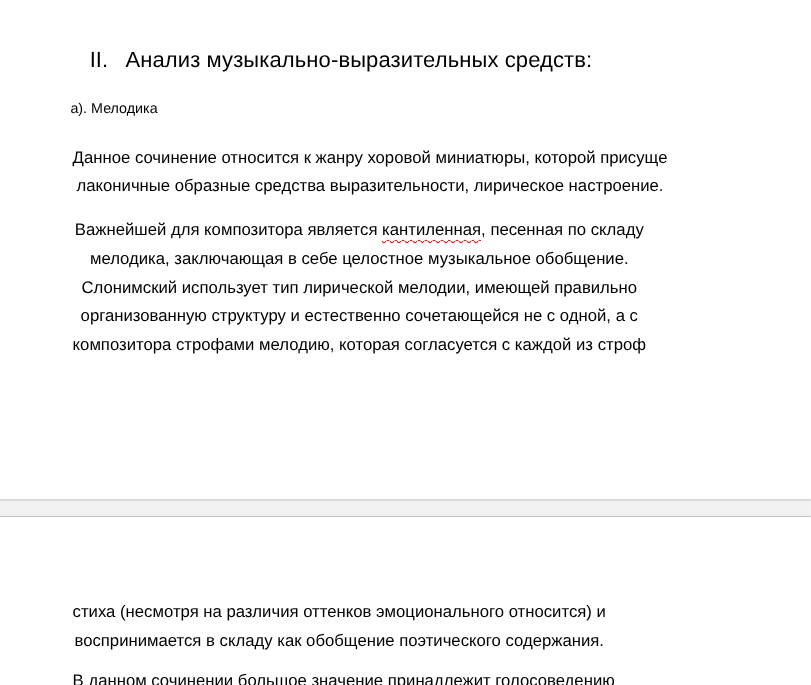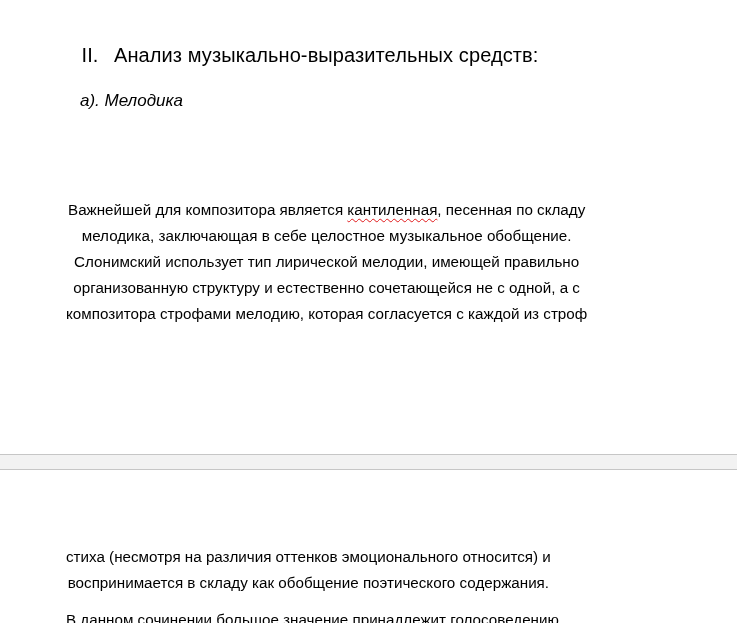--- a/index.html
+++ b/index.html
@@ -18,22 +18,22 @@
     border-top: 1px solid #c6c6c6;
     border-bottom: 1px solid #c6c6c6;
   }
   .page2 { top: 470px; height: 153px; overflow: hidden; }
   .h1 {
     position: absolute; left: 66px; top: 44px;
     font-size: 20px; letter-spacing: 0.1px; white-space: nowrap;
   }
   .h1 .num { display: inline-block; width: 48px; }
   .h2 {
-    position: absolute; left: 80px; top: 91px;
-    font-size: 17px; white-space: nowrap; font-style: italic;
+    position: absolute; left: 64px; top: 91px;
+    font-size: 13px; white-space: nowrap;
   }
   .para {
     position: absolute; left: 66px;
     font-size: 15.2px; line-height: 26px; white-space: nowrap;
   }
   .para .line { display: block; }
   .spell {
     text-decoration: underline wavy #e0191b;
     text-decoration-thickness: 1px;
     text-underline-offset: 3px;
@@ -42,20 +42,24 @@
 </head>
 <body>
 
 <div class="page page1">
   <div class="h1">
     <span class="num">II.</span><span>Анализ музыкально-выразительных средств:</span>
   </div>
 
   <div class="h2">а). Мелодика</div>
 
+  <div class="para" style="top:131px;">
+    <span class="line">Данное сочинение относится к жанру хоровой миниатюры, которой присуще</span>
+    <span class="line">лаконичные образные средства выразительности, лирическое настроение.</span>
+  </div>
 
   <div class="para" style="top:197px;">
     <span class="line"><span>Важнейшей для композитора является </span><span class="spell">кантиленная</span><span>, песенная по складу</span></span>
     <span class="line">мелодика, заключающая в себе целостное музыкальное обобщение.</span>
     <span class="line">Слонимский использует тип лирической мелодии, имеющей правильно</span>
     <span class="line">организованную структуру и естественно сочетающейся не с одной, а с</span>
     <span class="line">композитора строфами мелодию, которая согласуется с каждой из строф</span>
   </div>
 </div>
 

